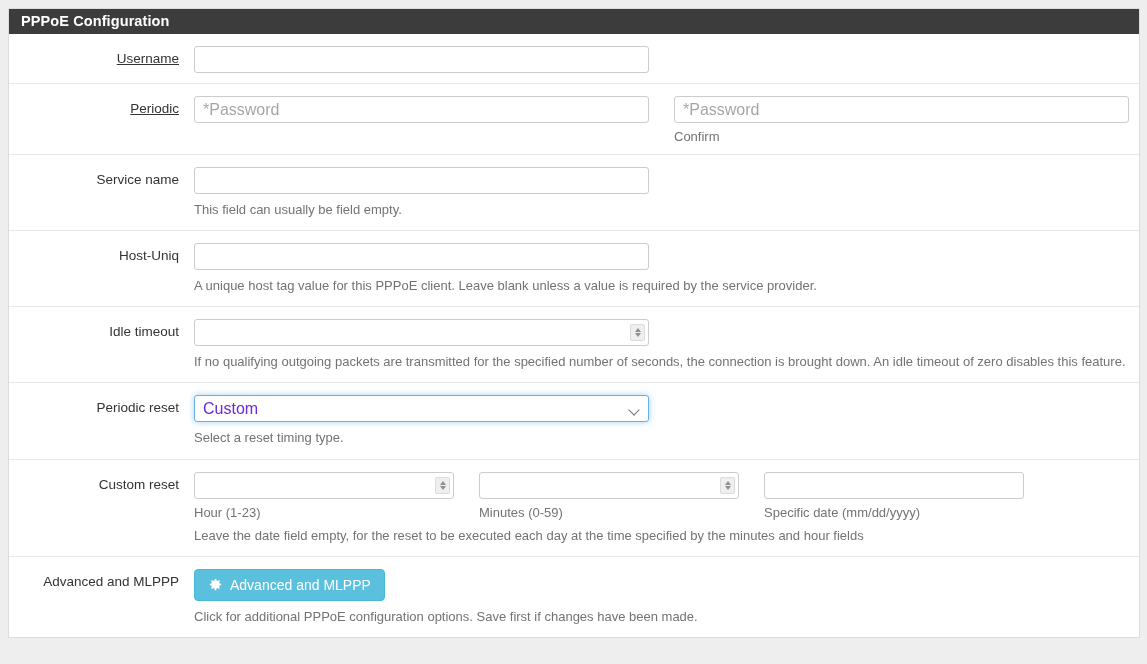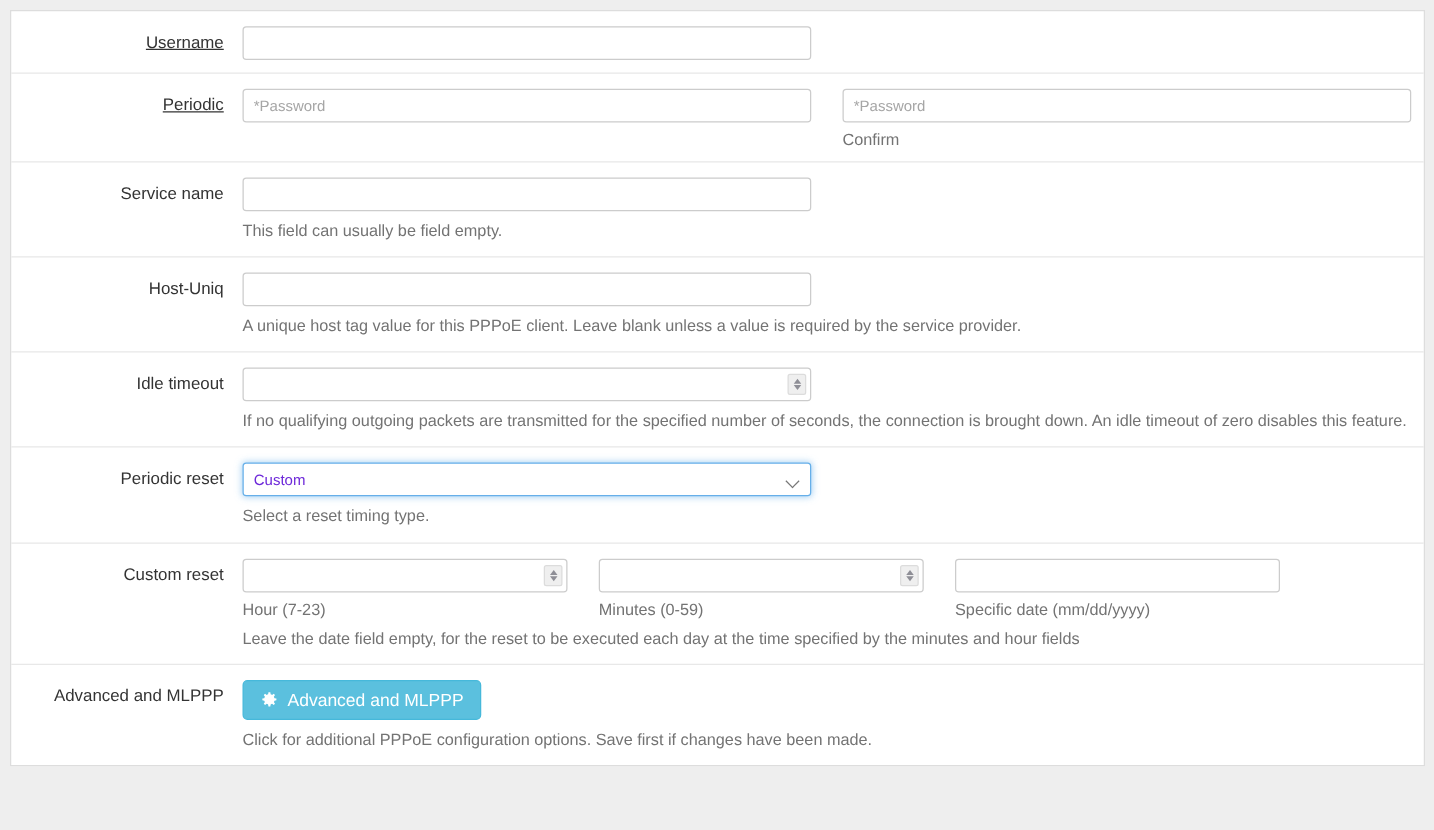--- a/index.html
+++ b/index.html
@@ -66,21 +66,21 @@
     display: flex;
     align-items: flex-start;
     gap: 25px;
   }
 
   .inp {
     height: 27px;
     border: 1px solid #cccccc;
     border-radius: 3px;
     background: #ffffff;
-    font-size: 12px;
+    font-size: 16px;
     color: #555555;
     padding: 0 8px;
     outline: none;
     font-family: "Liberation Sans", sans-serif;
   }
   .inp::placeholder { color: #a6a6a6; }
   .w-main { width: 455px; }
   .w-conf { width: 455px; }
   .w-small { width: 260px; }
   .w-date  { width: 260px; }
@@ -185,20 +185,21 @@
     margin-top: 6px;
   }
   .pw-col { display: flex; flex-direction: column; }
 </style>
 </head>
 <body>
 
 <div id="root">
   <div class="panel">
 
+    <div class="panel-heading">PPPoE Configuration</div>
 
     <div class="panel-body">
 
       <div class="form-row">
         <div class="col-label">
           <span class="req">Username</span>
         </div>
         <div class="col-fields">
           <div class="field-line">
             <input class="inp w-main" type="text" placeholder="" style="">
@@ -280,21 +281,21 @@
         <div class="col-fields">
           <div class="field-line">
             <div class="sub-col">
               <span class="numwrap">
                 <input class="inp w-small" type="text" style="">
                 <span class="spin">
                   <i class="up"></i>
                   <i class="down"></i>
                 </span>
               </span>
-              <div class="sub">Hour (7-23)</div>
+              <div class="sub">Hour (1-23)</div>
             </div>
             <div class="sub-col">
               <span class="numwrap">
                 <input class="inp w-small" type="text" style="">
                 <span class="spin">
                   <i class="up"></i>
                   <i class="down"></i>
                 </span>
               </span>
               <div class="sub">Minutes (0-59)</div>

